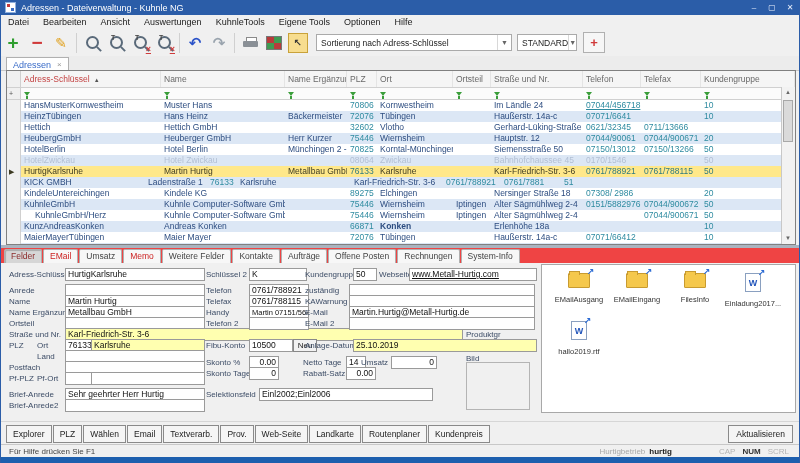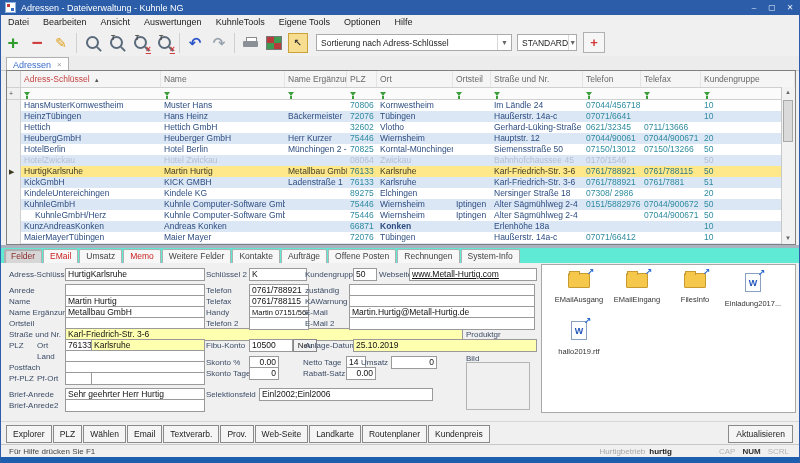--- a/index.html
+++ b/index.html
@@ -73,21 +73,21 @@
   .cell.c3,.cell.c7,.cell.c8,.cell.c9{color:#2e8ba0;}
   .trow.disabled .cell{color:#b2bfd4 !important;}
   .trow.selected{background:#ffe88a !important;}
   .trow.selected .cell{color:#3c3a22;}
   .trow.selected .cell.c3,.trow.selected .cell.c7,.trow.selected .cell.c8,.trow.selected .cell.c9{color:#2e7a80;}
   .vscroll{position:absolute;right:0;top:16px;bottom:0;width:13px;background:#f2f2f2;border-left:1px solid #c8c8c8;}
   .vscroll .sarr{position:absolute;left:0;width:12px;height:11px;text-align:center;font-size:6px;color:#666;line-height:11px;}
   .vscroll .thumb{position:absolute;left:1px;top:13px;width:10px;height:42px;background:#dadada;border:1px solid #a8a8a8;box-sizing:border-box;}
   
   .splitter{position:absolute;left:0;top:245px;right:0;height:3px;background:#aab4c0;}
-  .dtabs{position:absolute;left:0;top:248px;right:0;height:15px;background:#5eead4;border-bottom:1px solid #0c4a6e;
+  .dtabs{position:absolute;left:0;top:248px;right:0;height:15px;background:#ef4444;border-bottom:1px solid #0c4a6e;
          display:flex;align-items:flex-end;padding-left:3px;}
   .dtab{font-size:8.5px;color:#444;background:#f7f7f7;border:1px solid #b0b0b0;border-bottom:none;
         border-radius:2px 2px 0 0;padding:1px 6px 2px 6px;margin-right:1px;line-height:10px;}
   .dtab.alert{color:#cc2222;}
   .dtab.active{background:#d6d6d6;color:#8b2a2a;box-shadow:inset 1px 1px 1px #aaa;}
   
   .form{position:absolute;left:0;top:263px;right:0;height:158px;background:#f0f0f0;}
   .lbl{position:absolute;font-size:8px;color:#3c4c66;white-space:nowrap;}
   .inp{position:absolute;height:11px;line-height:11px;background:#fff;border:1px solid #9a9a9a;box-sizing:content-box;
        font-size:8.5px;color:#111;padding:0 2px;overflow:hidden;white-space:nowrap;}
@@ -264,21 +264,21 @@
     <div class="g-body" id="gbody">
         <div class="trow">
           <span class="cell gutter" style="width: 14px;"></span>
           <span class="cell c0" style="width: 140px; flex: 0 0 auto;">HansMusterKornwestheim</span>
           <span class="cell c1" style="width: 124px; flex: 0 0 auto;">Muster Hans</span>
           <span class="cell c2" style="width: 62px; flex: 0 0 auto;"></span>
           <span class="cell c3" style="width: 30px; flex: 0 0 auto;">70806</span>
           <span class="cell c4" style="width: 76px; flex: 0 0 auto;">Kornwestheim</span>
           <span class="cell c5" style="width: 38px; flex: 0 0 auto;"></span>
           <span class="cell c6" style="width: 92px; flex: 0 0 auto;">Im Ländle 24</span>
-          <span class="cell c7" style="width: 58px; flex: 0 0 auto;">07044/456718</span>
+          <span class="cell c7" style="width: 58px; flex: 0 0 auto; text-decoration: underline;">07044/456718</span>
           <span class="cell c8" style="width: 60px; flex: 0 0 auto;"></span>
           <span class="cell c9" style="flex: 1 1 0%;">10</span>
         </div>
         <div class="trow alt">
           <span class="cell gutter" style="width: 14px;"></span>
           <span class="cell c0" style="width: 140px; flex: 0 0 auto;">HeinzTübingen</span>
           <span class="cell c1" style="width: 124px; flex: 0 0 auto;">Hans Heinz</span>
           <span class="cell c2" style="width: 62px; flex: 0 0 auto;">Bäckermeister</span>
           <span class="cell c3" style="width: 30px; flex: 0 0 auto;">72076</span>
           <span class="cell c4" style="width: 76px; flex: 0 0 auto;">Tübingen</span>
@@ -348,21 +348,20 @@
           <span class="cell c3" style="width: 30px; flex: 0 0 auto;">76133</span>
           <span class="cell c4" style="width: 76px; flex: 0 0 auto;">Karlsruhe</span>
           <span class="cell c5" style="width: 38px; flex: 0 0 auto;"></span>
           <span class="cell c6" style="width: 92px; flex: 0 0 auto;">Karl-Friedrich-Str. 3-6</span>
           <span class="cell c7" style="width: 58px; flex: 0 0 auto;">0761/788921</span>
           <span class="cell c8" style="width: 60px; flex: 0 0 auto;">0761/788115</span>
           <span class="cell c9" style="flex: 1 1 0%;">50</span>
         </div>
         <div class="trow alt">
           <span class="cell gutter" style="width: 14px;"></span>
-          <span class="cell c0" style="width: 140px; flex: 0 0 auto;">KickGmbH</span>
           <span class="cell c1" style="width: 124px; flex: 0 0 auto;">KICK GMBH</span>
           <span class="cell c2" style="width: 62px; flex: 0 0 auto;">Ladenstraße 1</span>
           <span class="cell c3" style="width: 30px; flex: 0 0 auto;">76133</span>
           <span class="cell c4" style="width: 76px; flex: 0 0 auto;">Karlsruhe</span>
           <span class="cell c5" style="width: 38px; flex: 0 0 auto;"></span>
           <span class="cell c6" style="width: 92px; flex: 0 0 auto;">Karl-Friedrich-Str. 3-6</span>
           <span class="cell c7" style="width: 58px; flex: 0 0 auto;">0761/788921</span>
           <span class="cell c8" style="width: 60px; flex: 0 0 auto;">0761/7881</span>
           <span class="cell c9" style="flex: 1 1 0%;">51</span>
         </div>

